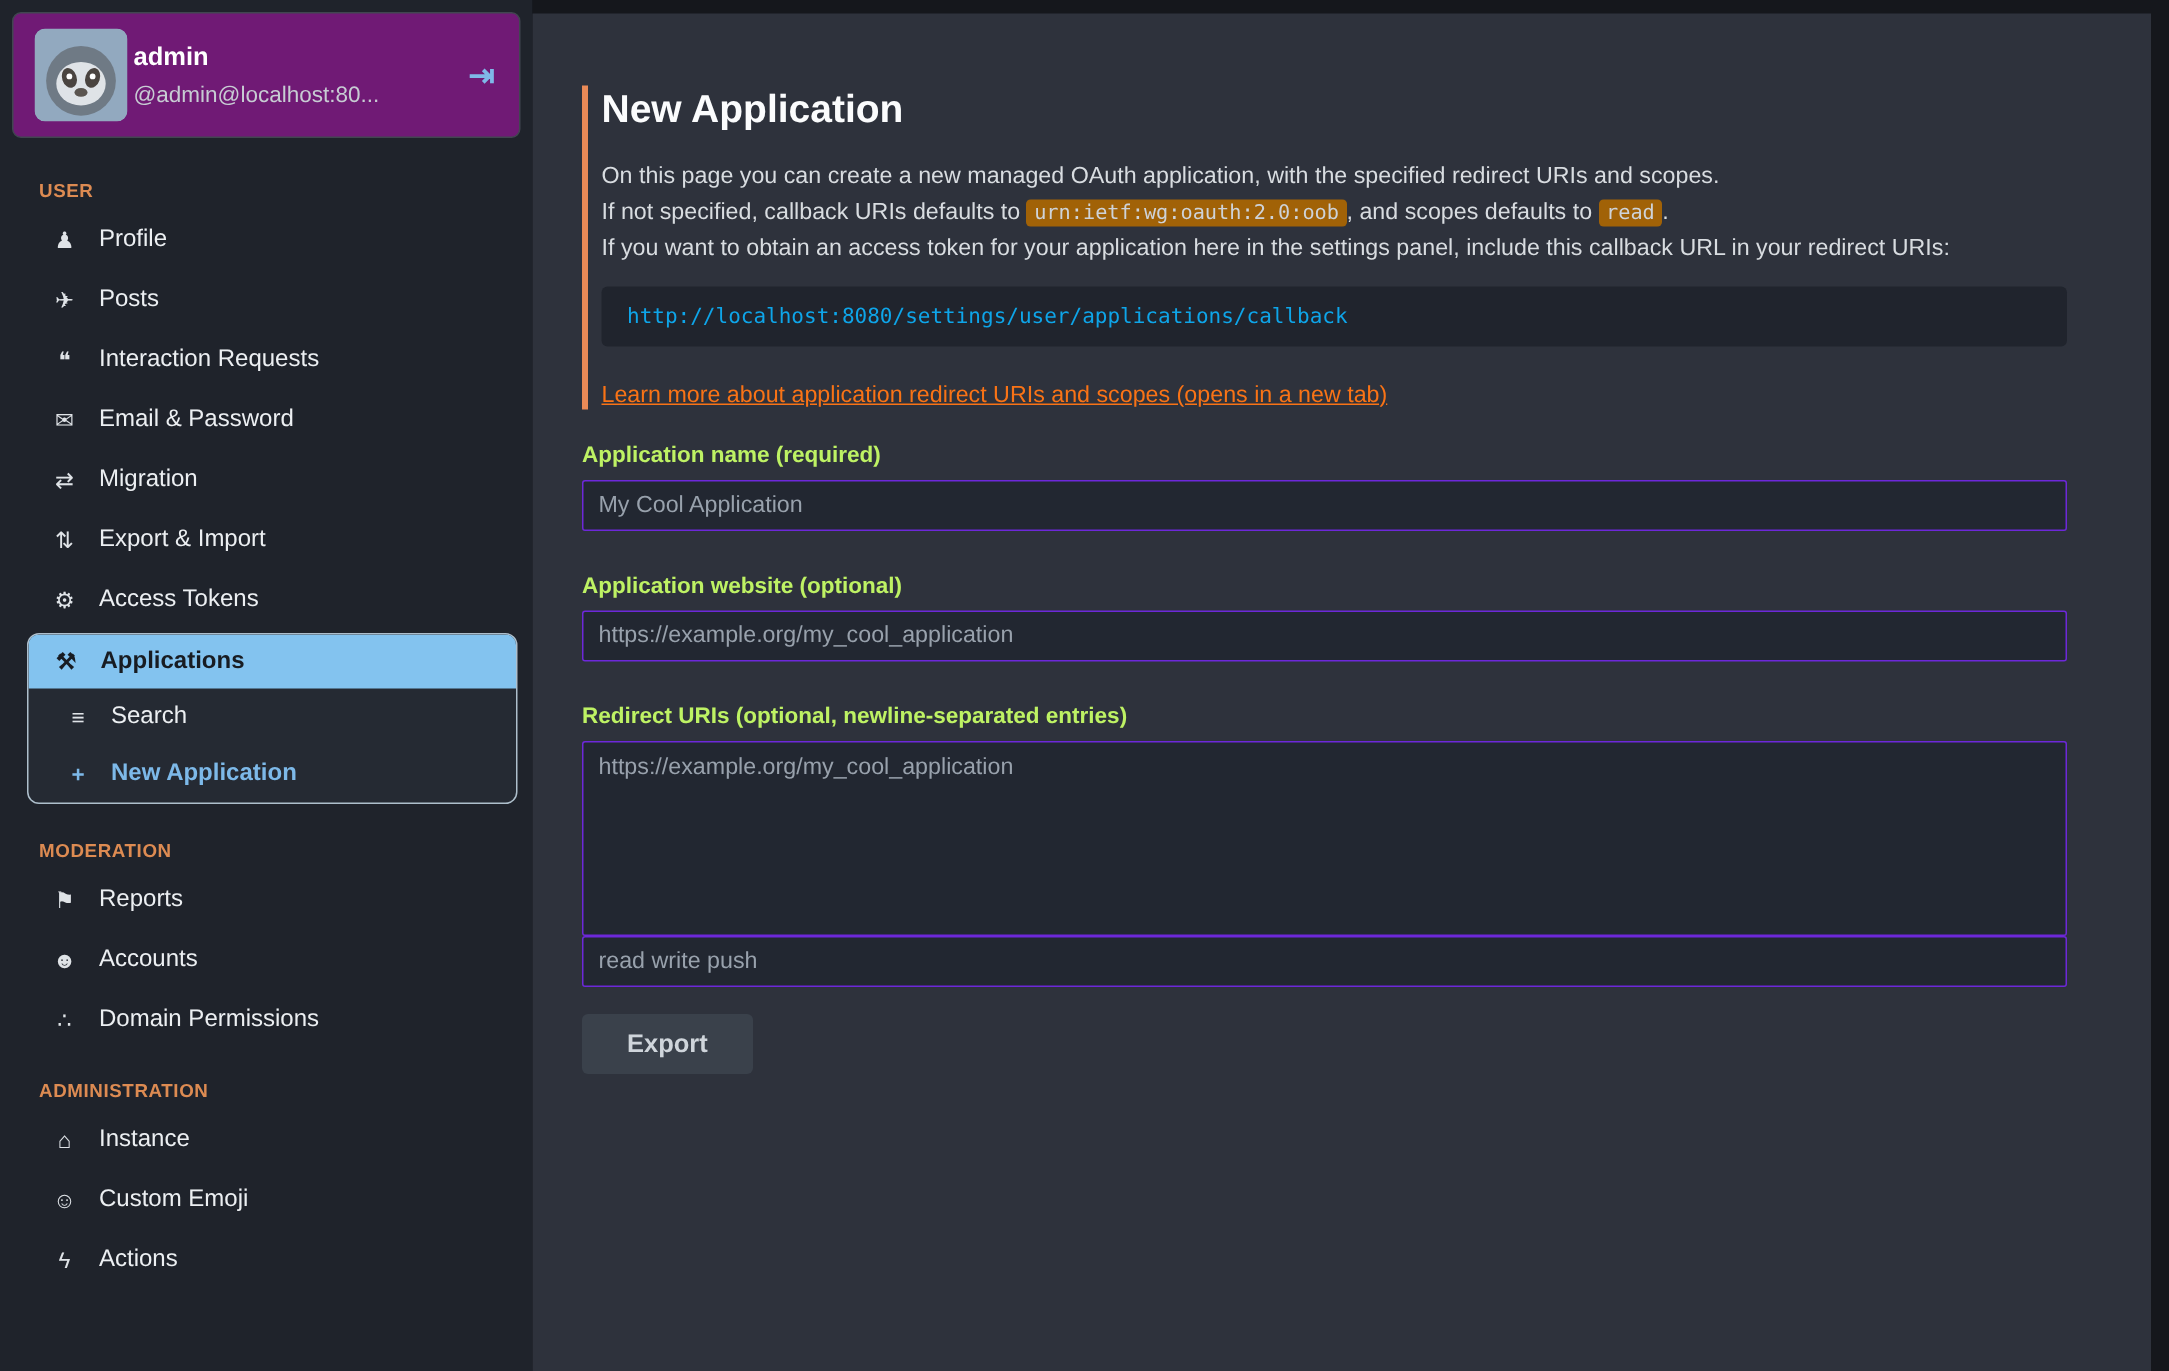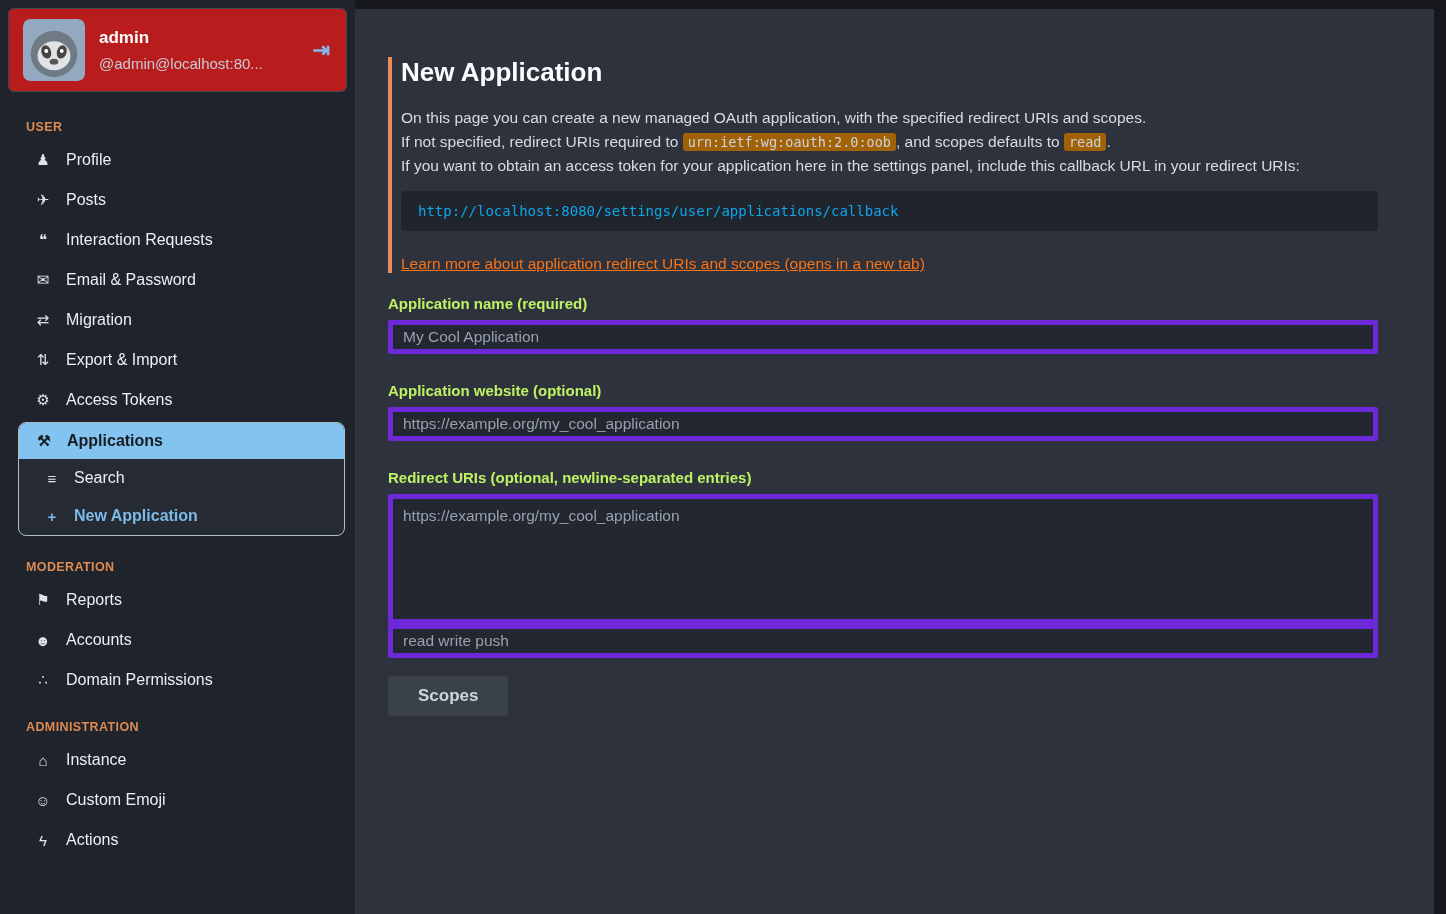--- a/index.html
+++ b/index.html
@@ -10,22 +10,22 @@
     color:#e3e6ea;
     display:flex;
   }
   
   .sidebar {
     width:355px; height:914px; flex-shrink:0;
     background:#1f232b; overflow:hidden;
   }
   .user-card {
     margin:8px; padding:10px 14px;
-    background:#b91c1c; border:1px solid #414650; border-radius:6px;
-    display:flex; align-items:center; gap:14px;
+    background:#701a75; border:1px solid #414650; border-radius:6px;
+    display:flex; align-items:center; gap:4px;
   }
   .avatar { width:62px; height:62px; border-radius:7px; flex-shrink:0; }
   .user-meta { flex:1; min-width:0; }
   .user-name { font-weight:bold; font-size:17px; color:#ffffff; }
   .user-handle {
     font-size:15px; color:#c7ccd3; margin-top:7px;
     white-space:nowrap; overflow:hidden;
   }
   .logout { color:#7fb8e8; font-size:21px; font-weight:bold; cursor:pointer; padding:0 2px; }
   .section-header {
@@ -85,21 +85,21 @@
   a.learn-more {
     display:inline-block; margin-top:24px;
     color:#f97316; font-size:15.5px; text-decoration:underline; cursor:pointer;
   }
   label.field-label {
     display:block; font-size:15px; font-weight:bold; color:#bef264;
     margin:28px 0 8px 0;
   }
   .text-input, .text-area {
     width:100%; background:#222731;
-    border:5px solid #6d28d9; border-radius:2px;
+    border:1px solid #6d28d9; border-radius:2px;
     padding:8px 10px; font-size:15.5px; color:#e6e9ec;
     font-family:"Liberation Sans", sans-serif;
     outline:none; display:block;
   }
   .text-input { height:34px; }
   .text-area { height:130px; resize:none; }
   ::placeholder { color:#98a1ac; opacity:1; }
   .create-btn {
     margin-top:18px; background:#3a414b; color:#cfd5db;
     font-weight:bold; font-size:17px; font-family:"Liberation Sans", sans-serif;
@@ -209,37 +209,37 @@
 
 <div class="main-outer">
   <main class="main">
 
     <div class="header-block">
       <h1 class="page-title">New Application</h1>
       <p>
         <span>On this page you can create a new managed OAuth application, with the specified redirect URIs and scopes.</span>
       </p>
       <p>
-        <span>If not specified, redirect URIs required to </span><code class="inline">urn:ietf:wg:oauth:2.0:oob</code><span>, and scopes defaults to </span><code class="inline">read</code><span>.</span>
+        <span>If not specified, callback URIs defaults to </span><code class="inline">urn:ietf:wg:oauth:2.0:oob</code><span>, and scopes defaults to </span><code class="inline">read</code><span>.</span>
       </p>
       <p>
         <span>If you want to obtain an access token for your application here in the settings panel, include this callback URL in your redirect URIs:</span>
       </p>
       <div class="code-block">http://localhost:8080/settings/user/applications/callback</div>
       <a class="learn-more">Learn more about application redirect URIs and scopes (opens in a new tab)</a>
     </div>
 
     <label class="field-label" style="margin-top:0;">Application name (required)</label>
     <input class="text-input" type="text" placeholder="My Cool Application" style="">
 
     <label class="field-label">Application website (optional)</label>
     <input class="text-input" type="text" placeholder="https://example.org/my_cool_application" style="">
 
     <label class="field-label">Redirect URIs (optional, newline-separated entries)</label>
     <textarea class="text-area" placeholder="https://example.org/my_cool_application" style=""></textarea>
 
     <input class="text-input" type="text" placeholder="read write push" style="">
 
-    <button class="create-btn">Scopes</button>
+    <button class="create-btn">Export</button>
 
   </main>
   <div class="scroll-track"></div>
 </div>
 
 </body></html>

